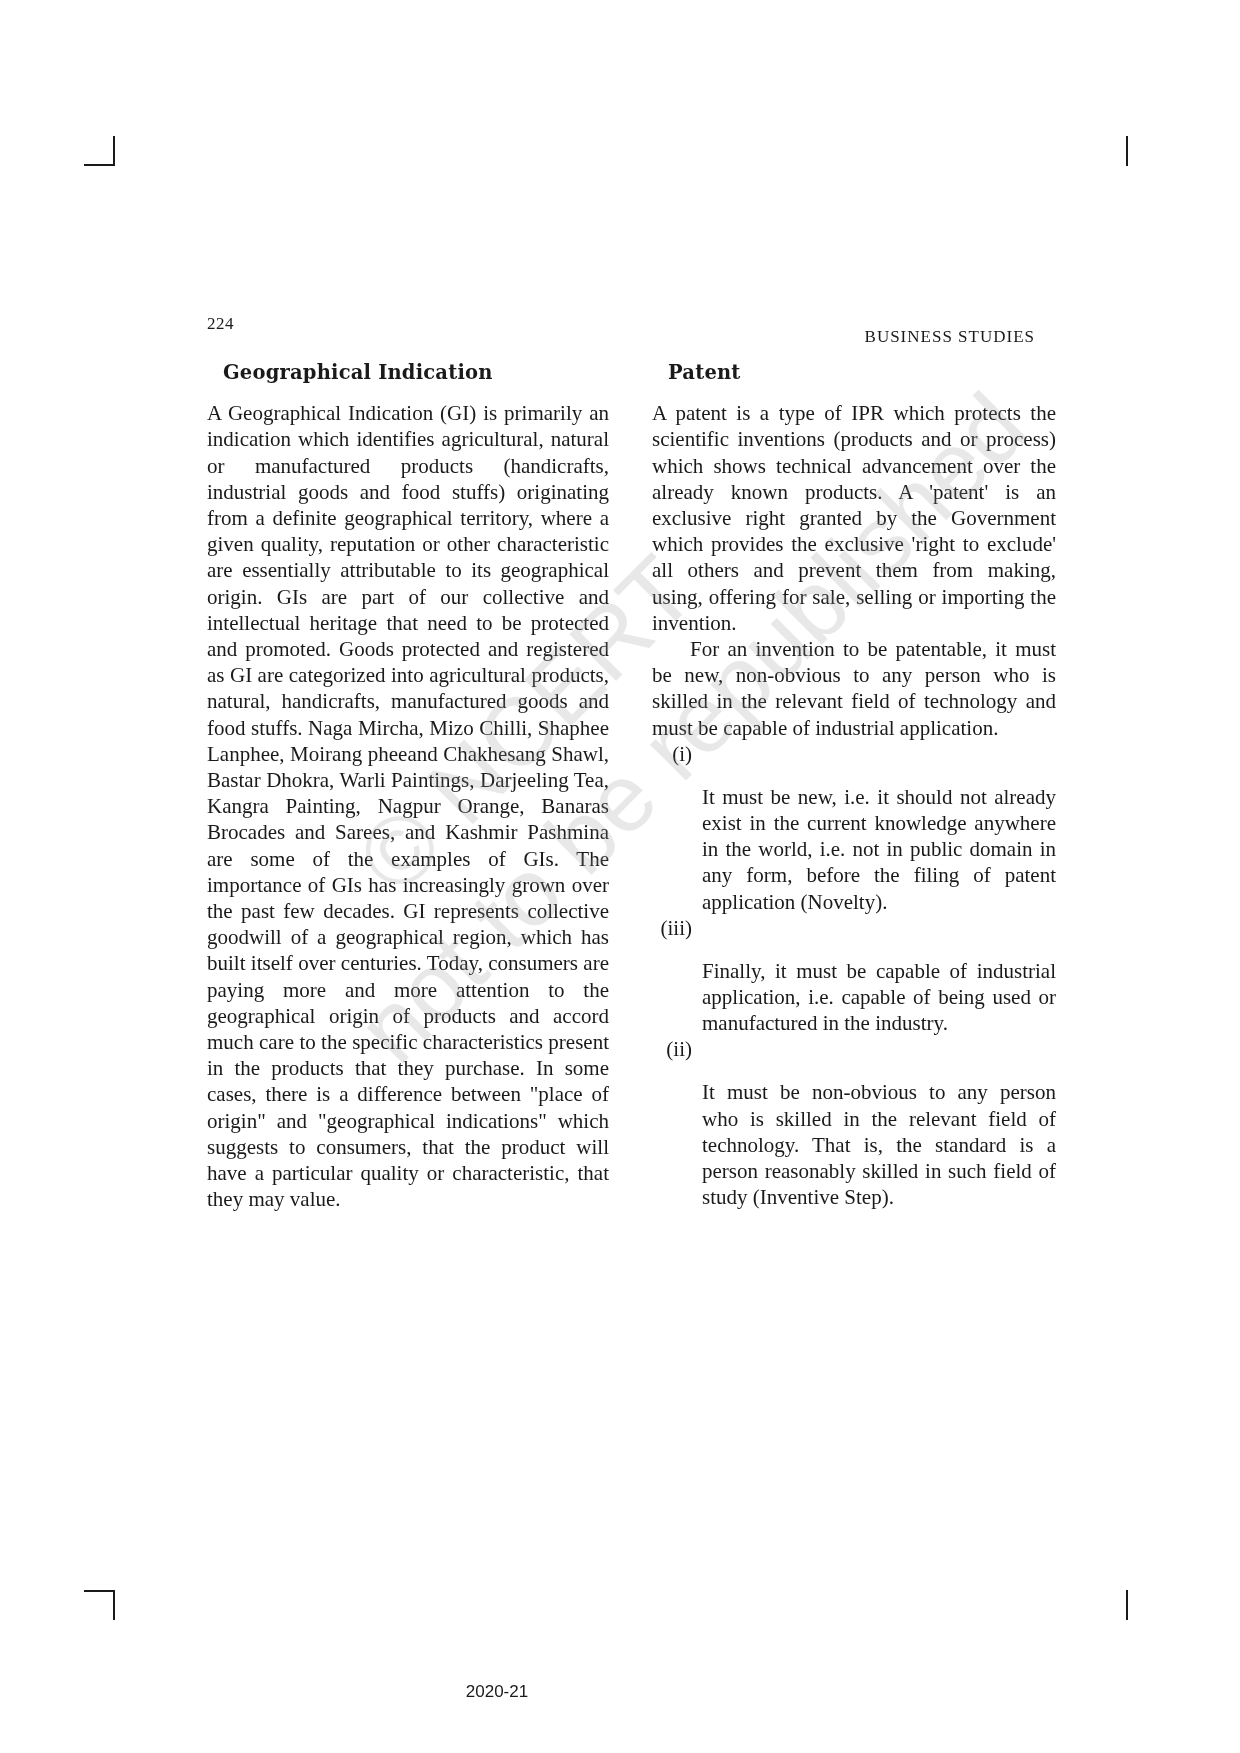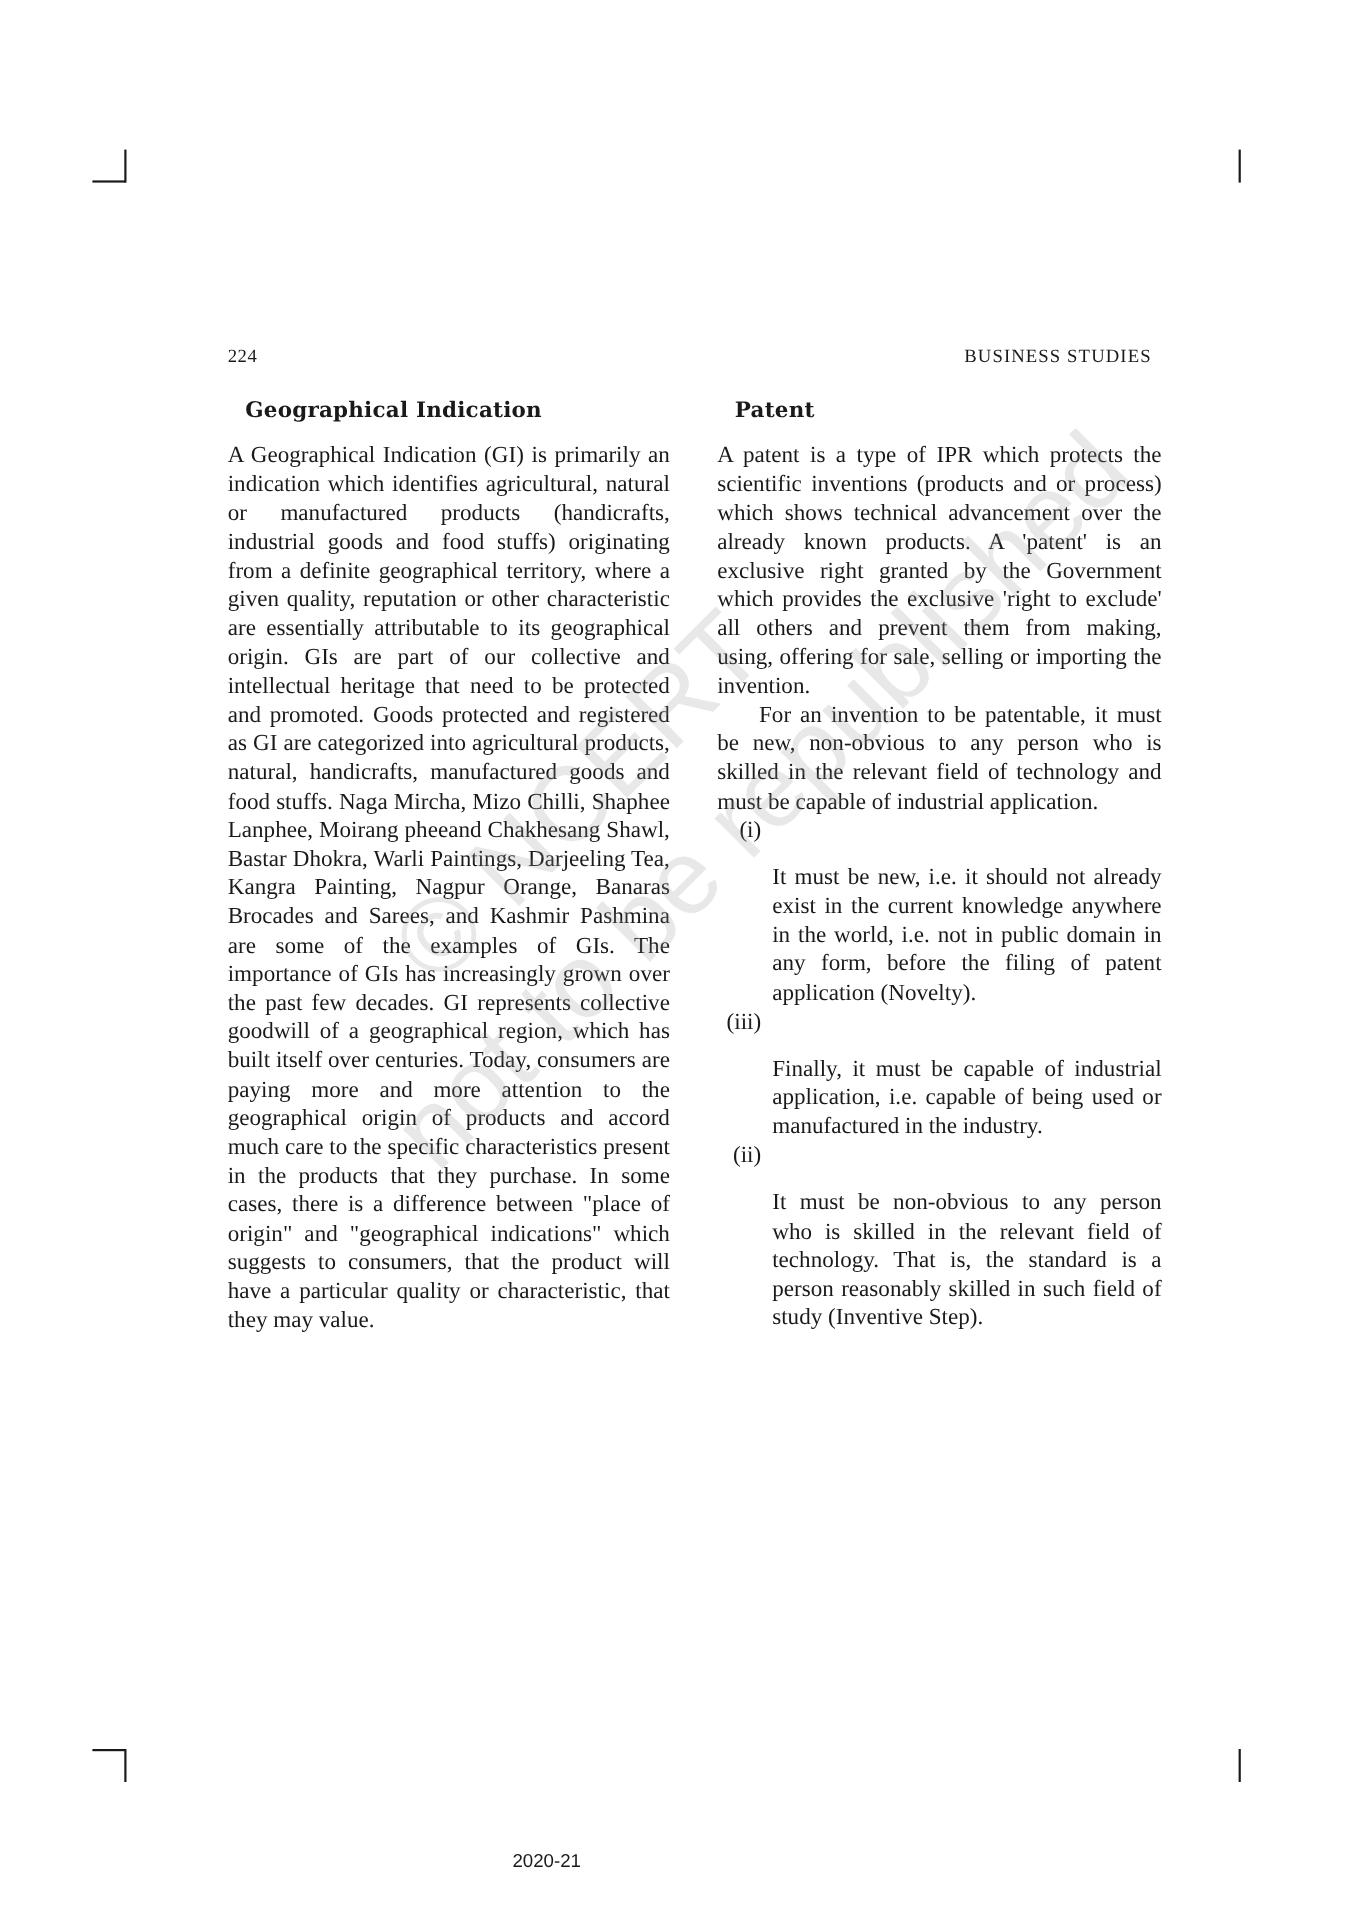--- a/index.html
+++ b/index.html
@@ -8,21 +8,21 @@
     font-family: "DejaVu Serif", "Liberation Serif", serif;
     color: #1a1a1a;
   }
   .crop { position: absolute; background: #1a1a1a; }
   .running-head {
     position: absolute; top: 314px; font-size: 17px; letter-spacing: 0.5px;
     font-family: "Liberation Serif", serif;
     text-align: right;
   }
   .page-num { left: 207px; }
-  .book-title { right: 193px; letter-spacing: 1px; }
+  .book-title { right: 205px; letter-spacing: 1px; margin-top: 13px; }
   .col {
     position: absolute; top: 360px; width: 402px;
     font-family: "Liberation Serif", serif;
     font-size: 21px; line-height: 26.2px; text-align: justify;
   }
   .col-left { left: 207px; }
   .col-right { left: 652px; width: 404px; }
   .heading {
     font-family: "DejaVu Serif", serif; font-weight: bold; font-size: 19.5px;
     margin: 0 0 14px 16px; letter-spacing: 0.2px;

